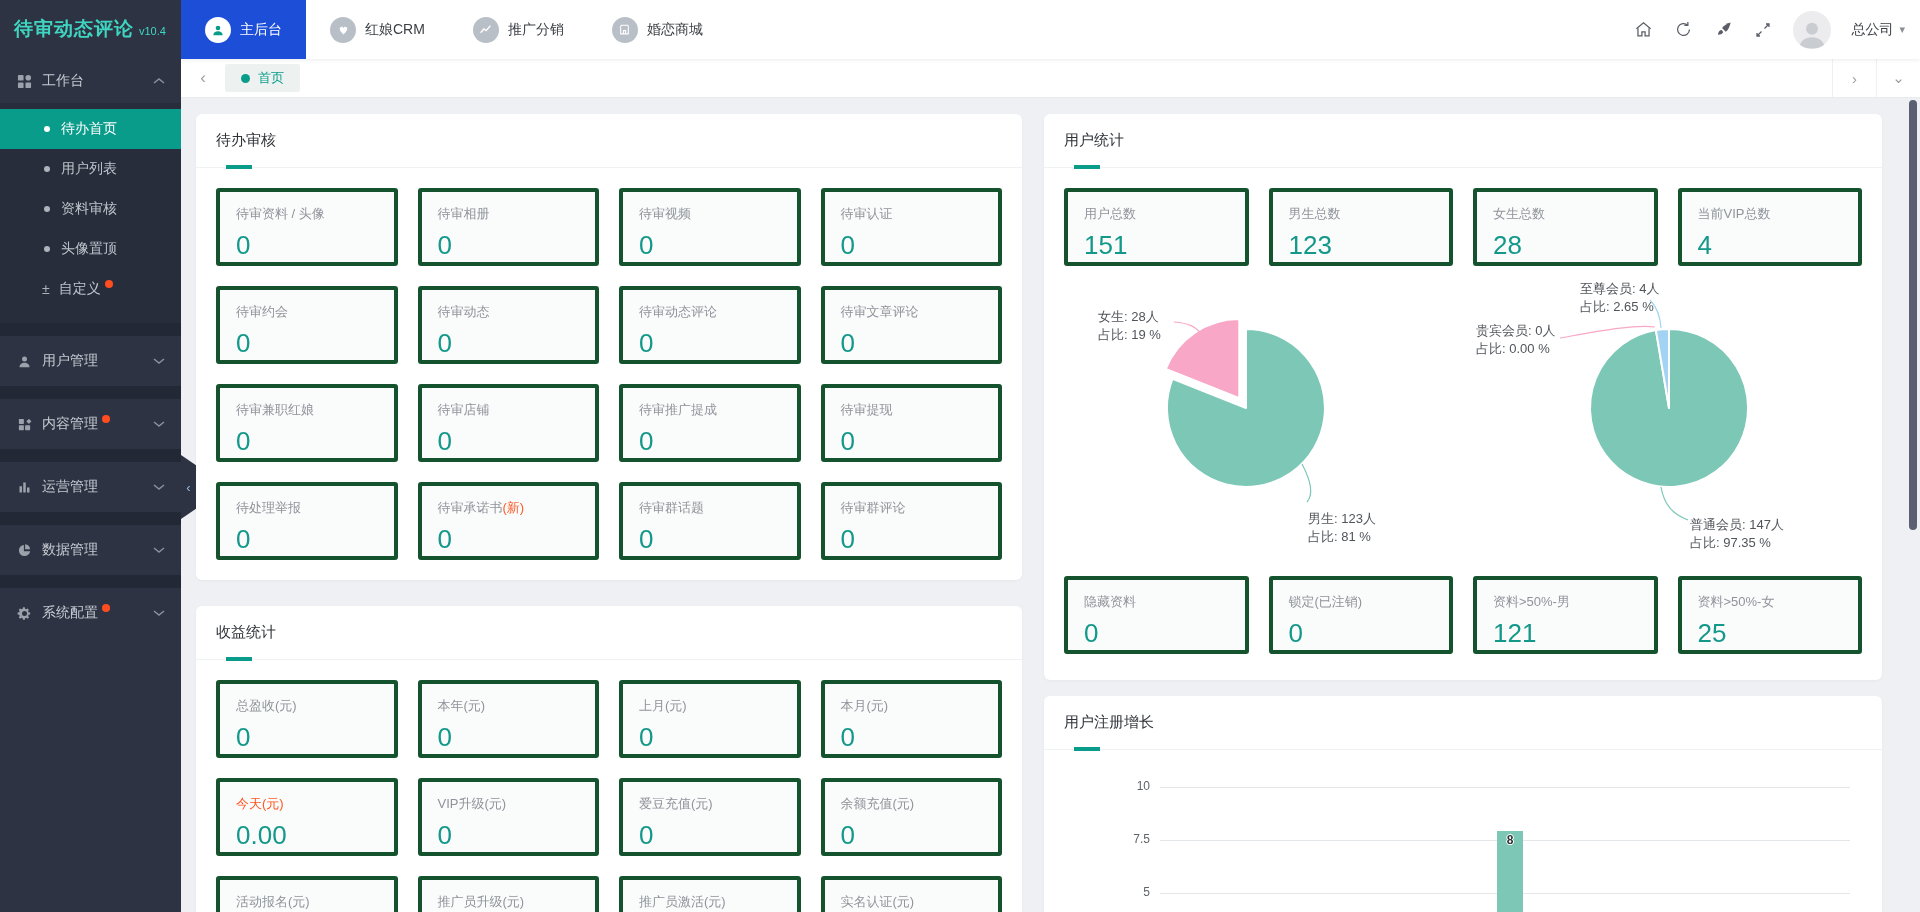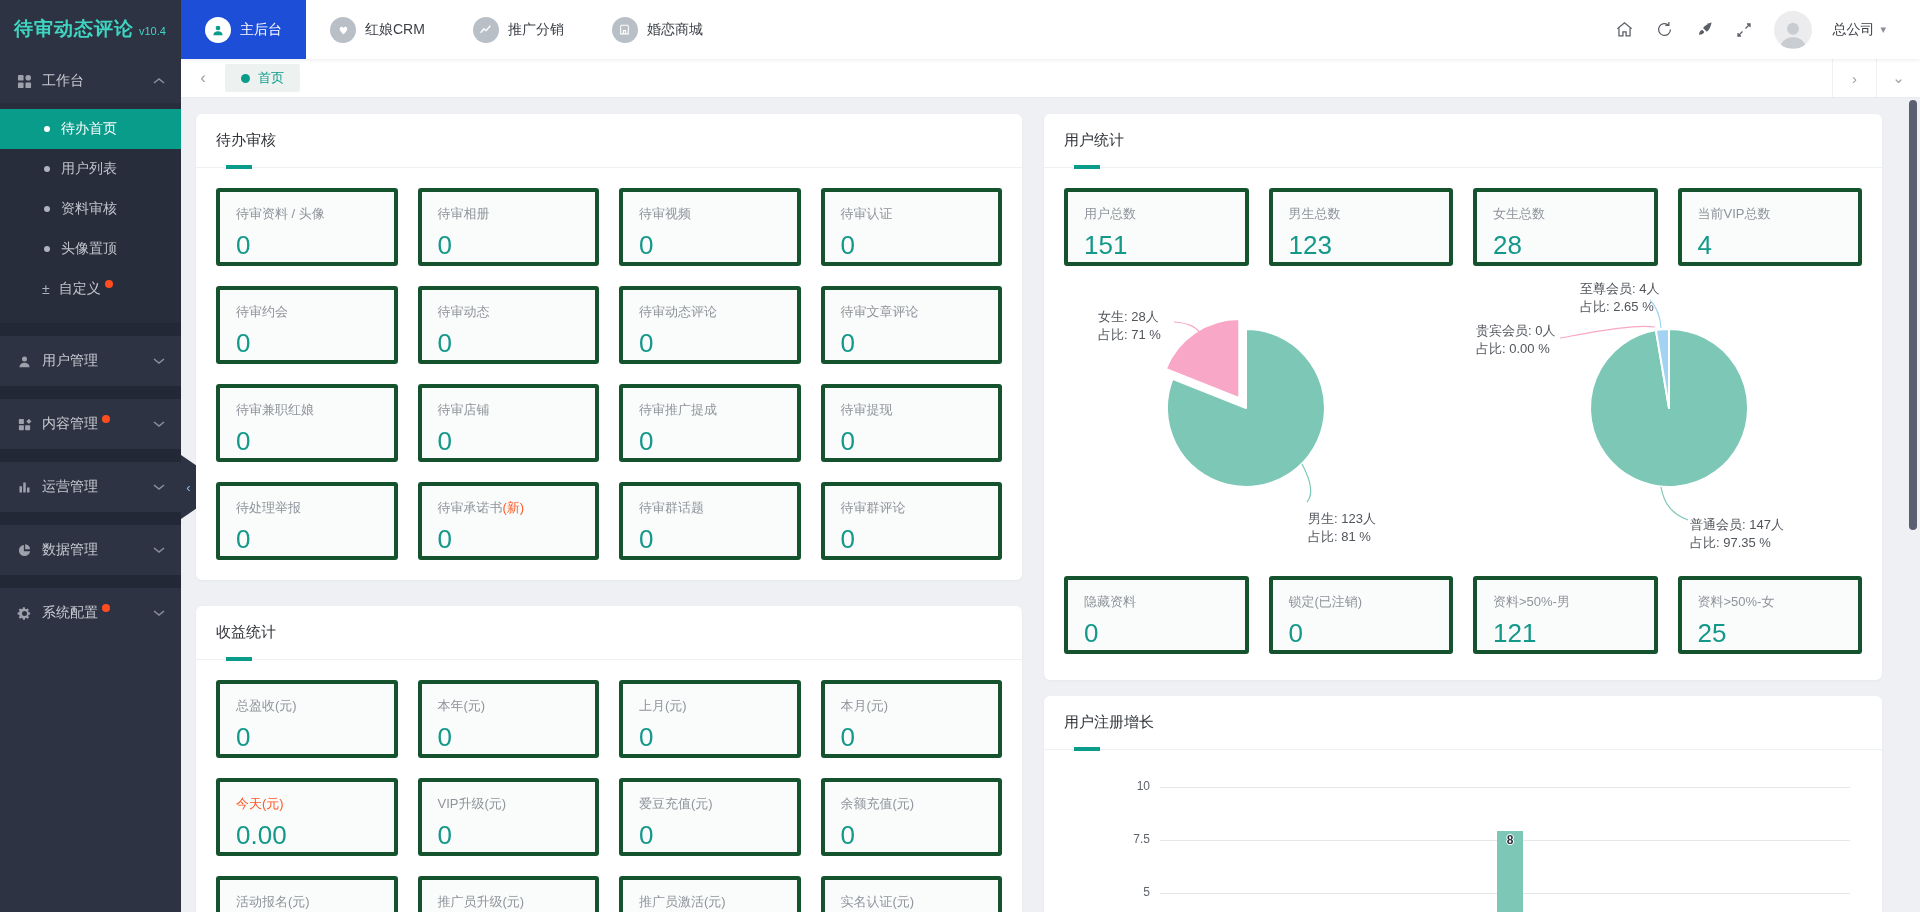--- a/index.html
+++ b/index.html
@@ -31,21 +31,21 @@
     display:flex; align-items:center; justify-content:center; cursor:pointer; }
 
   
   #header { position:absolute; left:181px; top:0; right:0; height:59px; background:#fff;
     box-shadow:0 1px 4px rgba(0,0,0,.08); display:flex; align-items:stretch; z-index:4; }
   #nav-tabs { display:flex; }
   .nav-tab { display:flex; align-items:center; gap:9px; padding:0 24px; font-size:14px; color:#3c4046; cursor:pointer; }
   .nav-tab.active { background:#1d4ed8; color:#fff; }
   .nav-circle { width:26px; height:26px; border-radius:50%; background:#b9bfc7; display:flex; align-items:center; justify-content:center; flex:none; }
   .nav-tab.active .nav-circle { background:#ffffff; }
-  #header-right { margin-left:auto; display:flex; align-items:center; gap:20px; padding-right:34px; }
+  #header-right { margin-left:auto; display:flex; align-items:center; gap:20px; padding-right:15px; }
   .hicon { width:20px; height:20px; display:flex; align-items:center; justify-content:center; cursor:pointer; }
   #avatar { width:38px; height:38px; border-radius:50%; background:#ececee; overflow:hidden; display:flex; align-items:flex-end; justify-content:center; cursor:pointer; }
   #account { display:flex; align-items:center; font-size:14px; color:#3c4046; cursor:pointer; }
   #account .caret { color:#8a8f96; font-size:11px; margin-left:6px; }
 
   
   #tabbar { position:absolute; left:181px; top:59px; right:0; height:39px; background:#fff;
     border-bottom:1px solid #e9ecef; display:flex; align-items:center; z-index:3; }
   #tab-left-chevron { width:44px; text-align:center; color:#9aa0a6; font-size:17px; cursor:pointer; }
   .page-tag { display:flex; align-items:center; gap:8px; height:28px; padding:0 16px; background:#edf2f1;
@@ -453,21 +453,21 @@
           </div>
         </div>
       <div id="pies-row">
         <div class="pie-wrap" id="pie1"><svg width="398" height="310" viewBox="0 0 398 310">
               <path d="M182.0,142.0 L182.0,63.0 A79,79 0 1 1 108.5,112.9 Z" fill="#7cc7b6" stroke="#ffffff" stroke-width="2" stroke-linejoin="round"></path>
               <path d="M175.3,132.1 L101.8,103.0 A79,79 0 0 1 175.3,53.1 Z" fill="#f8a7c6" stroke="#ffffff" stroke-width="2" stroke-linejoin="round"></path>
               <path d="M140,72 C133,60 124,57 110,56" fill="none" stroke="#f8a7c6" stroke-width="1.2"></path>
               <path d="M238,198 C247,215 250,228 243,236" fill="none" stroke="#7cc7b6" stroke-width="1.2"></path>
             </svg><div class="pie-label" style="left: 34px; top: 42px;">
               <div>女生: 28人</div>
-              <div>占比: 71 %</div>
+              <div>占比: 19 %</div>
             </div><div class="pie-label" style="left: 244px; top: 244px;">
               <div>男生: 123人</div>
               <div>占比: 81 %</div>
             </div></div>
         <div class="pie-wrap" id="pie2"><svg width="398" height="310" viewBox="0 0 398 310">
               <path d="M205.0,142.0 L205.0,63.0 A79,79 0 1 1 191.9,64.1 Z" fill="#7cc7b6" stroke="#ffffff" stroke-width="2" stroke-linejoin="round"></path>
               <path d="M205.0,142.0 L191.9,64.1 A79,79 0 0 1 205.0,63.0 Z" fill="#a2d3f2" stroke="#ffffff" stroke-width="2" stroke-linejoin="round"></path>
               <path d="M186,34 C192,40 196,48 197,62" fill="none" stroke="#a2d3f2" stroke-width="1.2"></path>
               <path d="M96,72 C130,66 170,58 191,61" fill="none" stroke="#f8a7c6" stroke-width="1.2"></path>
               <path d="M197,221 C200,238 208,248 224,254" fill="none" stroke="#7cc7b6" stroke-width="1.2"></path>

